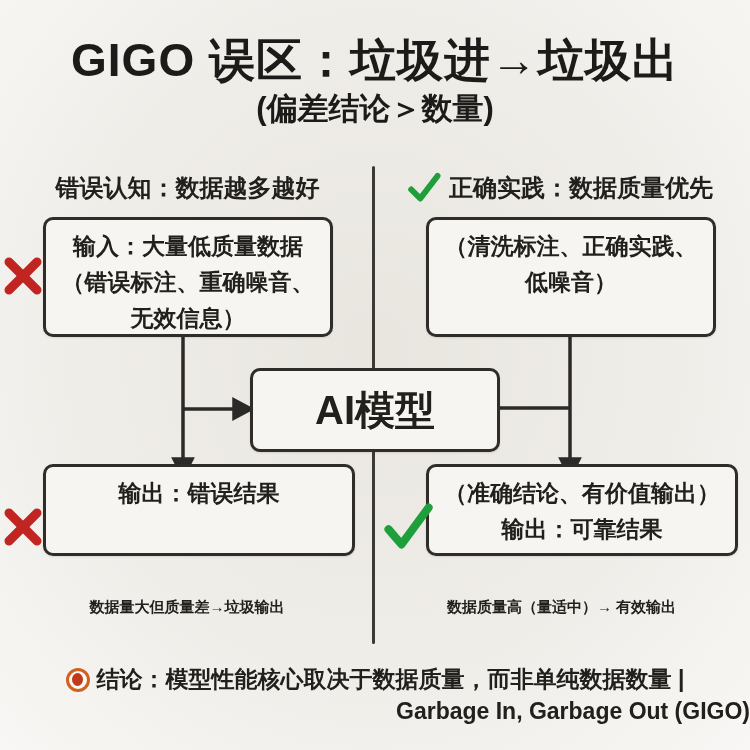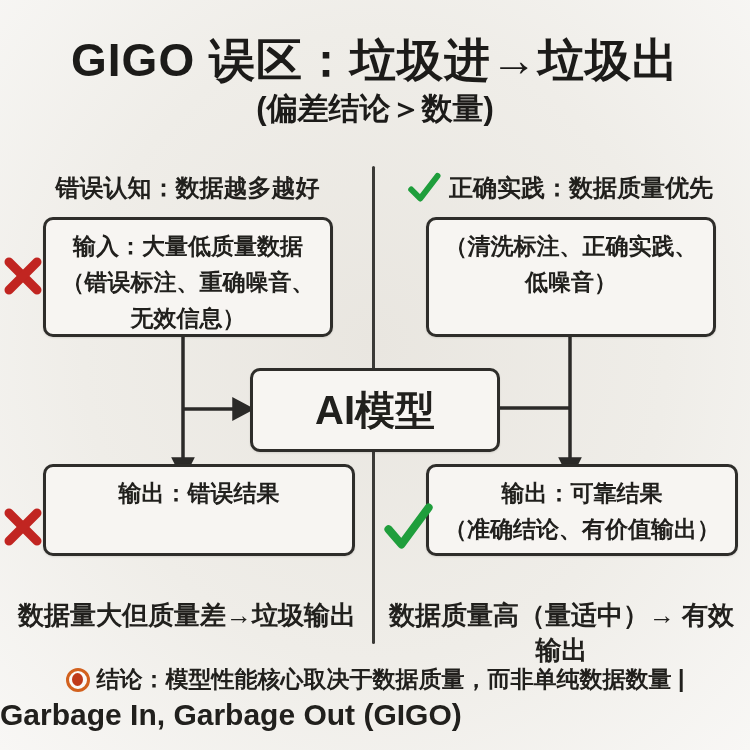--- a/index.html
+++ b/index.html
@@ -51,33 +51,33 @@
   .output-box.right{left:426px;}
   .model-box{
     position:absolute;left:250px;top:368px;width:250px;height:84px;
     background:var(--box-bg);border:3px solid var(--box-border);border-radius:10px;
     display:flex;align-items:center;justify-content:center;z-index:3;
     box-shadow:0 1px 2px rgba(40,38,33,.12);
   }
   .model-box .label{font-size:40px;font-weight:800;}
   .mark{position:absolute;z-index:4;}
   .summary{
-    position:absolute;top:598px;font-size:26px;font-weight:800;
+    position:absolute;top:598px;font-size:15px;font-weight:800;
     text-align:center;z-index:3;
   }
   .summary.left{left:12px;width:350px;}
   .summary.right{left:385px;width:353px;}
   .conclusion-line1{
     position:absolute;left:0;top:664px;width:750px;
     display:flex;align-items:center;justify-content:center;gap:7px;
     font-size:23px;font-weight:800;z-index:3;
   }
   .conclusion-line2{
-    position:absolute;left:0;top:698px;width:750px;text-align:left;
-    font-size:30px;font-weight:800;z-index:3;
+    position:absolute;left:0;top:698px;width:750px;text-align:right;
+    font-size:23px;font-weight:800;z-index:3;
   }
   .bullseye{
     width:24px;height:24px;border-radius:50%;
     border:3px solid var(--orange-ring);background:#fbfaf8;
     display:flex;align-items:center;justify-content:center;flex:0 0 auto;
   }
   .bullseye .core{width:11px;height:13px;border-radius:50%;background:var(--orange-core);}
 </style>
 </head>
 <body>
@@ -130,22 +130,22 @@
 
   <div class="model-box">
     <span class="label">AI模型</span>
   </div>
 
   <div class="box output-box left">
     <div class="line">输出：错误结果</div>
   </div>
 
   <div class="box output-box right">
+    <div class="line">（准确结论、有价值输出）</div>
     <div class="line">输出：可靠结果</div>
-    <div class="line">（准确结论、有价值输出）</div>
   </div>
 
   <svg class="mark" style="left:3px;top:507px;" width="40" height="40" viewBox="0 0 40 40">
     <line x1="6" y1="6" x2="34" y2="34" stroke="#c12521" stroke-width="9" stroke-linecap="round"></line>
     <line x1="34" y1="6" x2="6" y2="34" stroke="#c12521" stroke-width="9" stroke-linecap="round"></line>
   </svg>
 
   <svg class="mark" style="left:382px;top:498px;" width="52" height="56" viewBox="0 0 48 48">
     <polyline points="6,27 18,41 43,7" fill="none" stroke="#1f9e3c" stroke-width="7.5" stroke-linecap="round" stroke-linejoin="round"></polyline>
   </svg>

